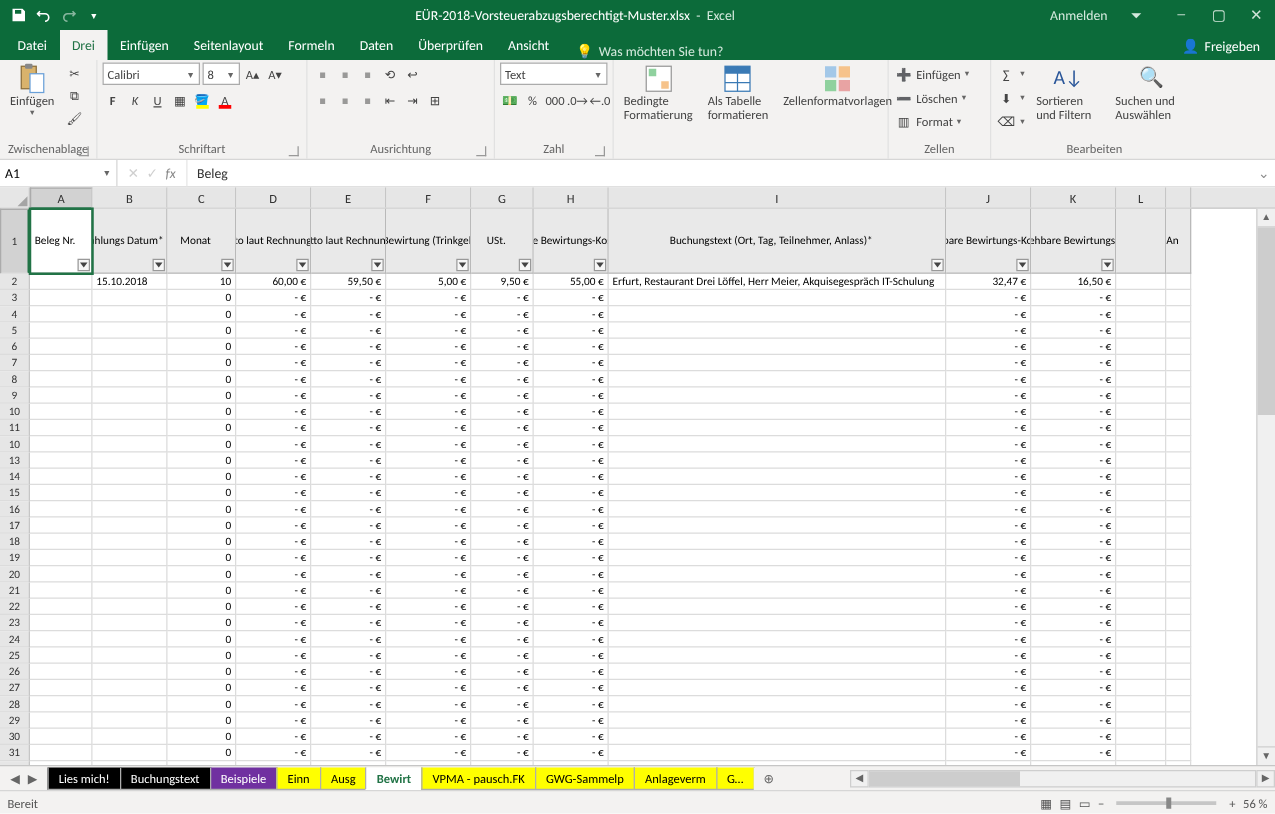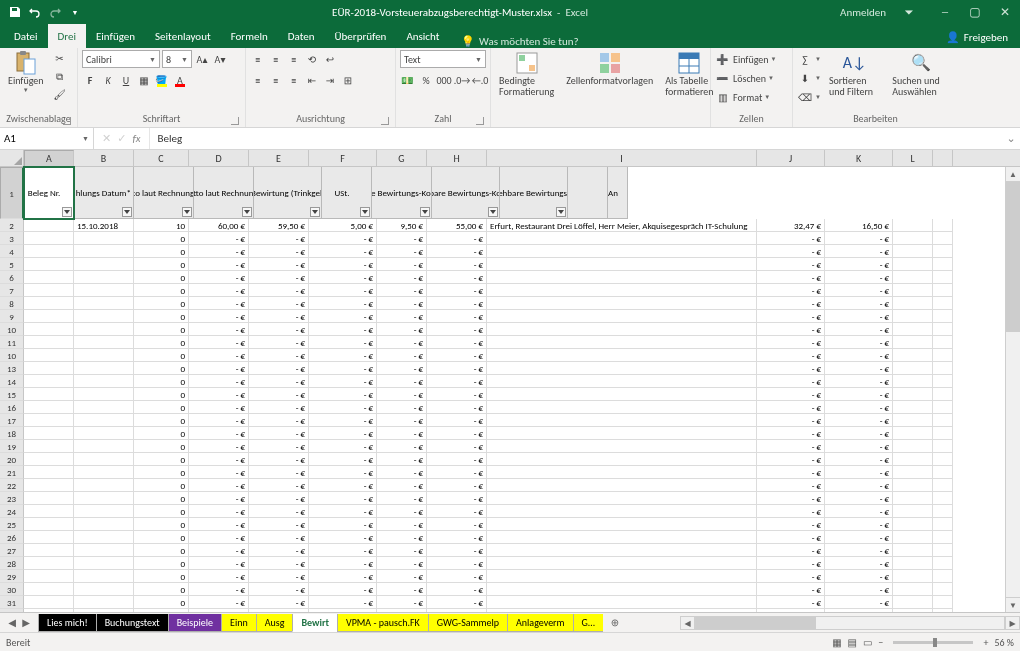--- a/index.html
+++ b/index.html
@@ -248,38 +248,38 @@
               <rect x="1" y="1" width="20" height="20" fill="#fff" stroke="#999"></rect>
               <rect x="3" y="3" width="6" height="6" fill="#8fd19e"></rect>
               <rect x="13" y="13" width="6" height="6" fill="#f6c38b"></rect>
             </svg>
           </div>
           <span>Bedingte Formatierung</span>
         </div>
       <div class="btncol">
           <div class="bigicon">
             <svg width="22" height="22">
+              <rect x="1" y="1" width="20" height="20" fill="#fff" stroke="#3a7ab5"></rect>
+              <rect x="1" y="1" width="20" height="6" fill="#3a7ab5"></rect>
+              <line x1="1" y1="14" x2="21" y2="14" stroke="#3a7ab5"></line>
+              <line x1="11" y1="1" x2="11" y2="21" stroke="#3a7ab5"></line>
+            </svg>
+          </div>
+          <span>Als Tabelle formatieren</span>
+        </div>
+      <div class="btncol">
+          <div class="bigicon">
+            <svg width="22" height="22">
               <rect x="1" y="1" width="9" height="9" fill="#a3c8e8"></rect>
               <rect x="12" y="1" width="9" height="9" fill="#f6c38b"></rect>
               <rect x="1" y="12" width="9" height="9" fill="#8fd19e"></rect>
               <rect x="12" y="12" width="9" height="9" fill="#e8a3a3"></rect>
             </svg>
           </div>
           <span>Zellenformatvorlagen</span>
-        </div>
-      <div class="btncol">
-          <div class="bigicon">
-            <svg width="22" height="22">
-              <rect x="1" y="1" width="20" height="20" fill="#fff" stroke="#3a7ab5"></rect>
-              <rect x="1" y="1" width="20" height="6" fill="#3a7ab5"></rect>
-              <line x1="1" y1="14" x2="21" y2="14" stroke="#3a7ab5"></line>
-              <line x1="11" y1="1" x2="11" y2="21" stroke="#3a7ab5"></line>
-            </svg>
-          </div>
-          <span>Als Tabelle formatieren</span>
         </div>
     </div>
   </div>
 
   <div class="group" style="width:82px">
     <div class="gbody">
         <div class="smallbtns" style="gap:1px">
       <div class="smallrow">
             <span class="ic">➕</span>
             <span>Einfügen</span>
@@ -403,38 +403,46 @@
     <div class="cells" id="cells">
         <div class="crow hdr">
           <div class="cell active" style="width: 50px;">
             <span>Beleg Nr.</span>
             <div class="flt"></div>
           </div>
           <div class="cell" style="width: 60px;">
             <span>Zahlungs Datum*</span>
             <div class="flt"></div>
           </div>
+          <div class="cell" style="width: 55px;">
+            <span>Monat</span>
+            <div class="flt"></div>
+          </div>
           <div class="cell" style="width: 60px;">
             <span>Netto laut Rechnung*</span>
             <div class="flt"></div>
           </div>
           <div class="cell" style="width: 60px;">
             <span>Brutto laut Rechnung</span>
             <div class="flt"></div>
           </div>
           <div class="cell" style="width: 68px;">
             <span>Nebenkost. der Bewirtung (Trinkgeld, Garderobe)</span>
             <div class="flt"></div>
           </div>
           <div class="cell" style="width: 50px;">
             <span>USt.</span>
             <div class="flt"></div>
           </div>
           <div class="cell" style="width: 60px;">
             <span>Summe Bewirtungs-Kosten</span>
+            <div class="flt"></div>
+          </div>
+          <div class="cell" style="width: 270px;">
+            <span>Buchungstext (Ort, Tag, Teilnehmer, Anlass)*</span>
             <div class="flt"></div>
           </div>
           <div class="cell" style="width: 68px;">
             <span>abziehbare Bewirtungs-Kosten</span>
             <div class="flt"></div>
           </div>
           <div class="cell" style="width: 68px;">
             <span>nicht abziehbare Bewirtungs-Kosten</span>
             <div class="flt"></div>
           </div>

